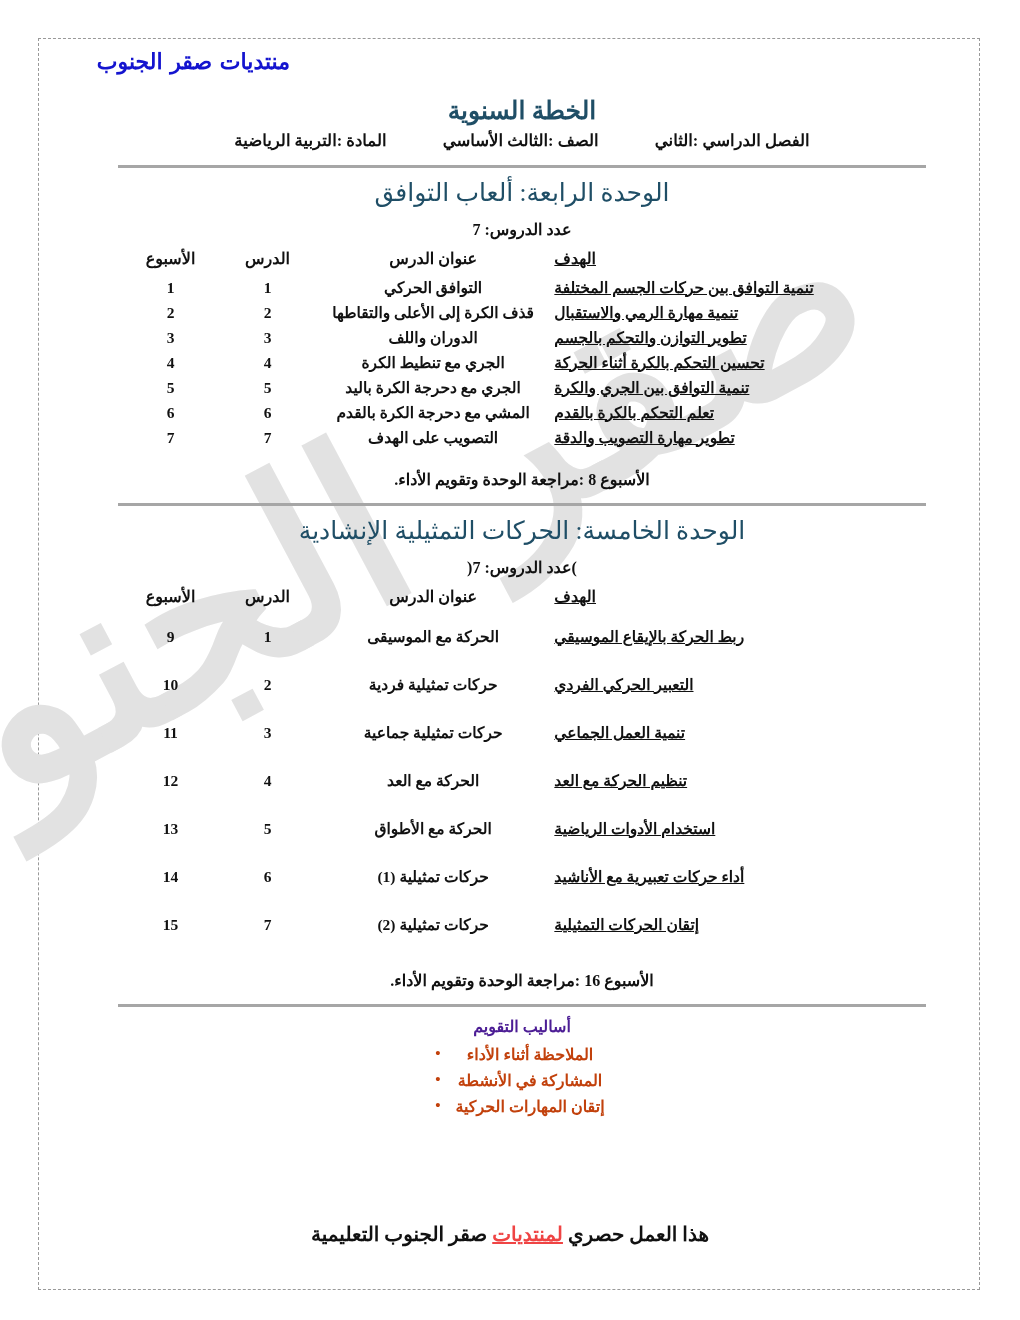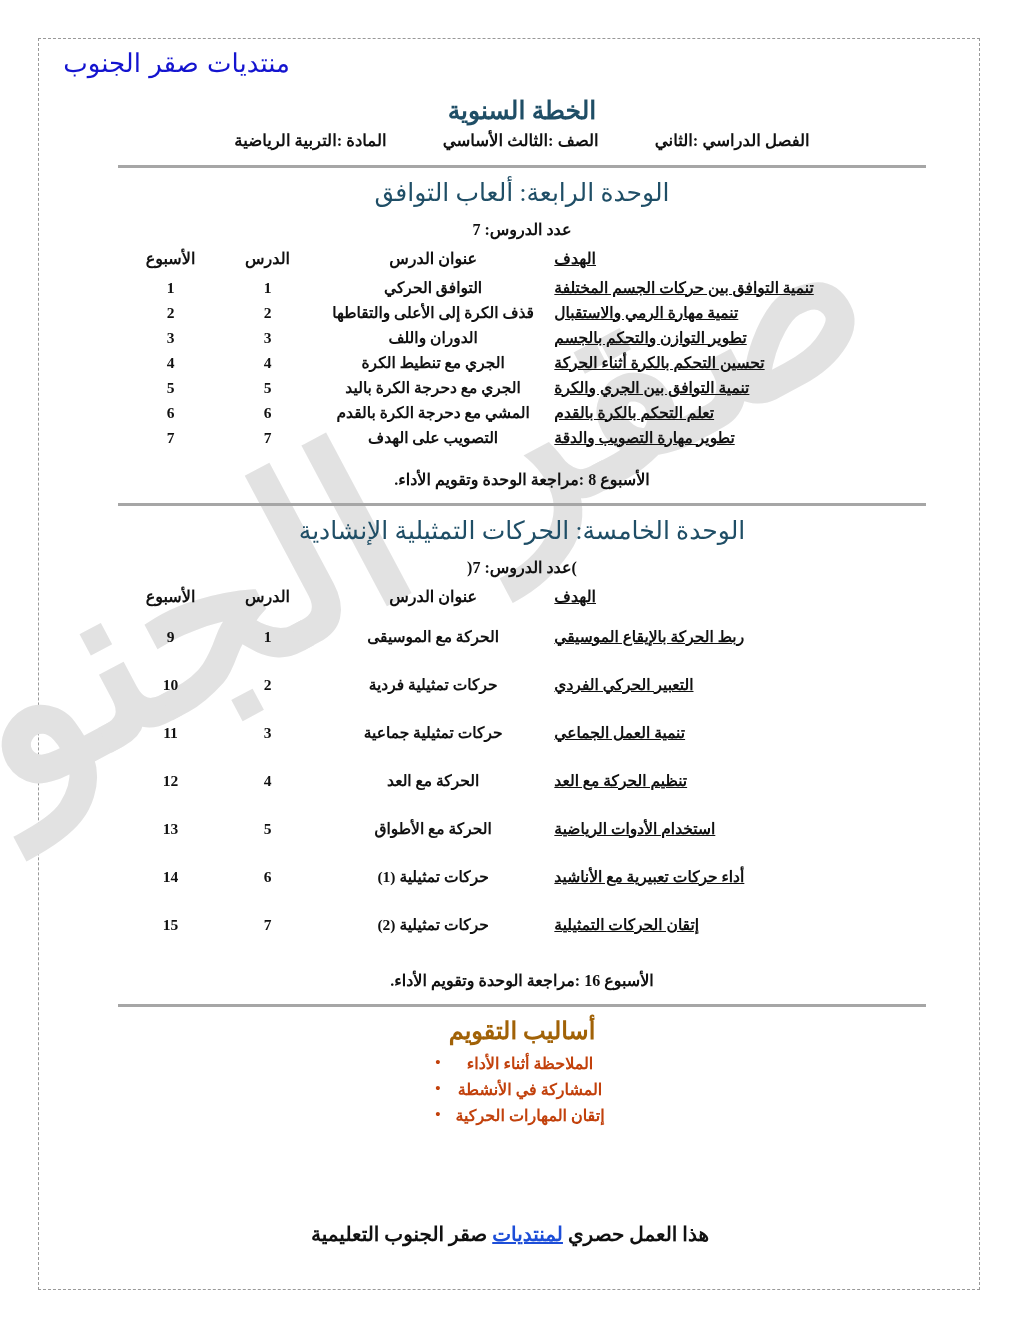--- a/index.html
+++ b/index.html
@@ -67,22 +67,22 @@
 
   
   .forum-header {
     position: absolute;
     right: 730px;
     top: 48px;
     width: 240px;
     text-align: right;
     direction: rtl;
     font-family: "DejaVu Serif", serif;
-    font-size: 26px;
-    font-weight: normal;
+    font-size: 22px;
+    font-weight: bold;
     color: #1414cf;
     white-space: nowrap;
   }
 
   
   .doc {
     position: absolute;
     left: 118px;
     top: 96px;
     width: 808px;
@@ -164,23 +164,23 @@
     font-size: 16px;
     font-weight: bold;
     color: #111111;
     margin-top: 20px;
   }
   .unit-note.spaced { margin-top: 22px; }
 
   
   .assess-title {
     text-align: center;
-    font-size: 24px;
-    font-weight: bold;
-    color: #a16207;
+    font-size: 16px;
+    font-weight: bold;
+    color: #4c1d95;
     margin: 4px 0 6px 0;
   }
   ul.assess-list {
     list-style: none;
     margin: 0;
     padding: 0;
     direction: rtl;
   }
   ul.assess-list li {
     font-size: 16px;
@@ -209,21 +209,21 @@
     left: 0;
     top: 1222px;
     width: 1020px;
     text-align: center;
     direction: rtl;
     font-size: 20px;
     font-weight: bold;
     color: #111111;
   }
   .credit .link {
-    color: #1d4ed8;
+    color: #ef4444;
     text-decoration: underline;
   }
 
   .site-url {
     position: absolute;
     left: 790px;
     top: 1292px;
     width: 210px;
     text-align: left;
     direction: ltr;

